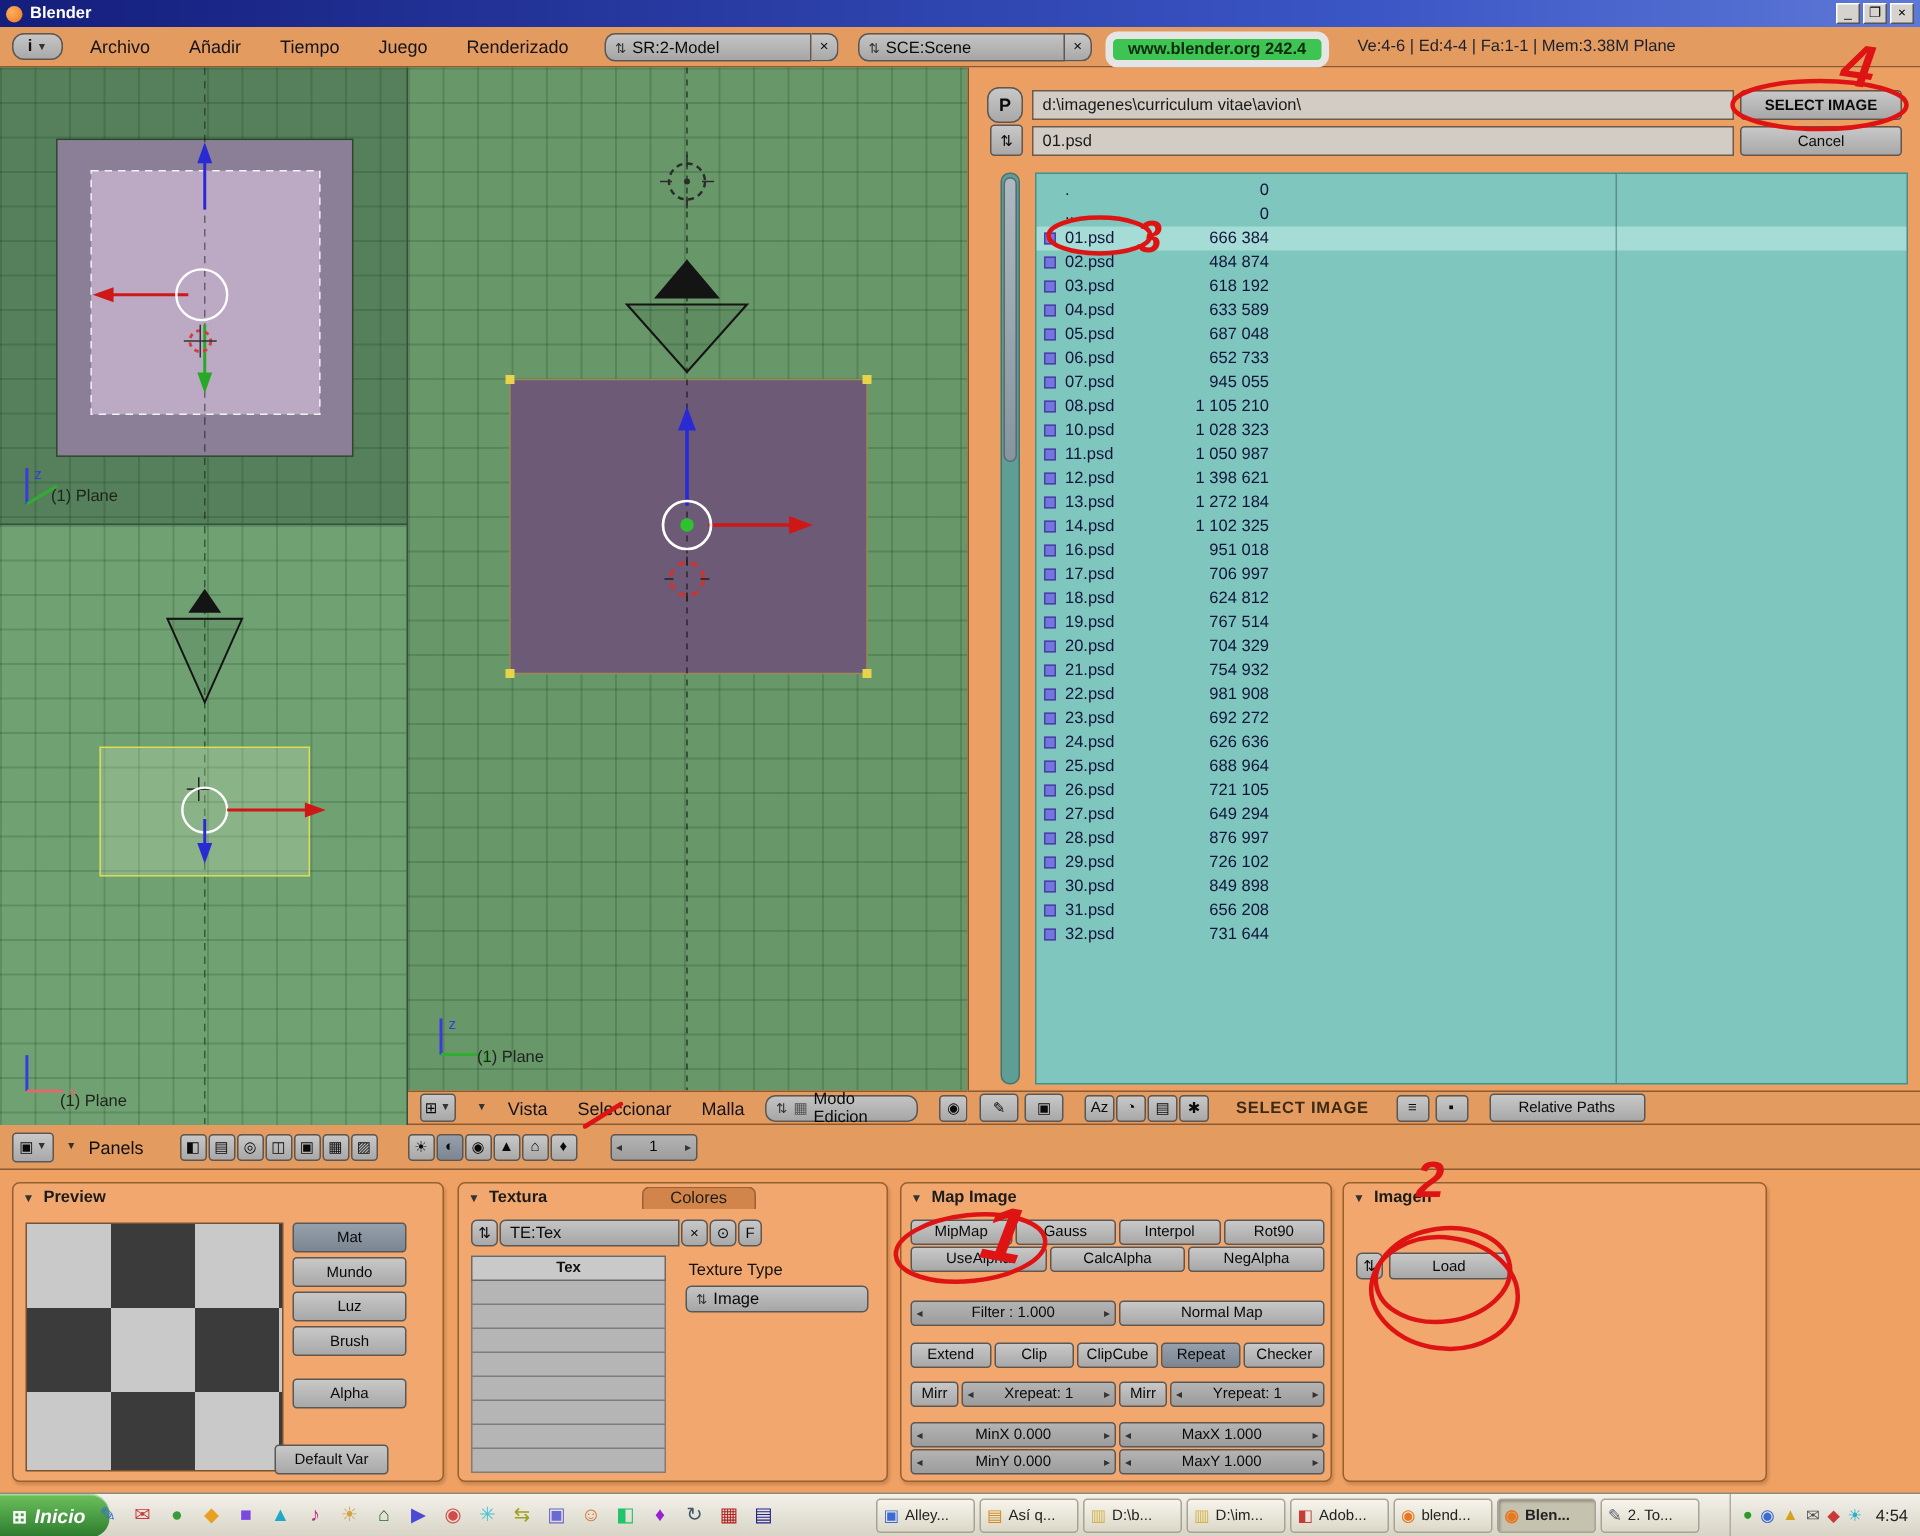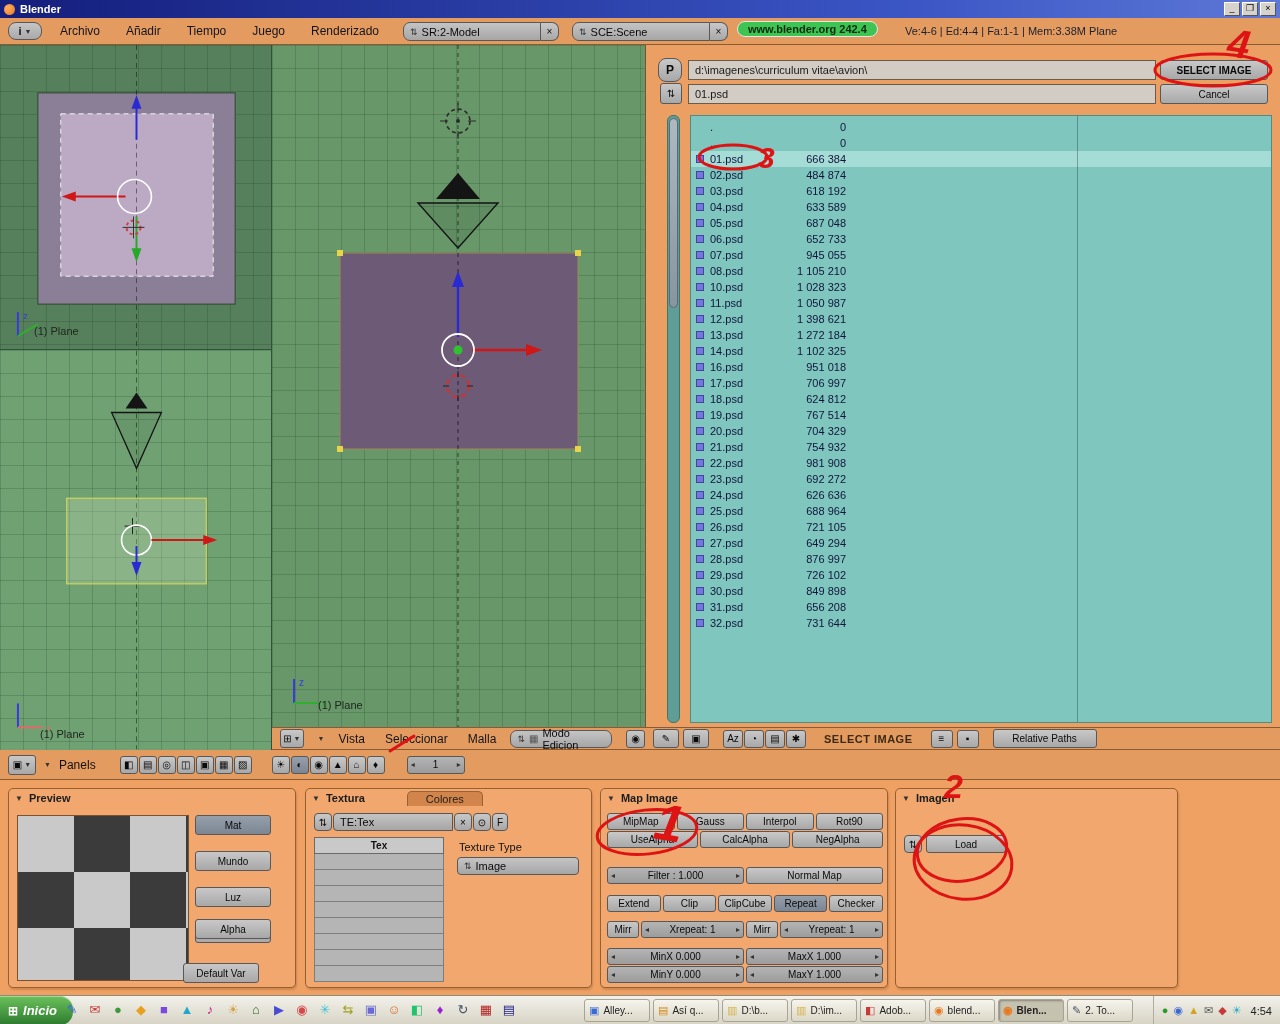--- a/index.html
+++ b/index.html
@@ -11,21 +11,21 @@
 .titlebar{position:absolute;left:0;top:0;width:100%;height:18px;background:linear-gradient(90deg,#141e7c,#3a55c4 70%,#5d78d6);display:flex;align-items:center;padding:0 4px;gap:5px}
 .titlebar .t{color:#fff;font-size:11px;font-weight:bold}
 .logo{width:11px;height:11px;border-radius:50%;background:radial-gradient(circle at 35% 35%,#ffb060,#e87820)}
 .win-ctl{margin-left:auto;display:flex;gap:2px}
 .win-ctl span{width:16px;height:14px;background:#d6d3ce;border:1px solid #fff;border-right-color:#555;border-bottom-color:#555;font-size:9px;line-height:11px;text-align:center;color:#000;cursor:pointer}
 
 .menubar{position:absolute;left:0;top:18px;width:100%;height:27px;background:#e49b60;border-bottom:1px solid #8a5a32;display:flex;align-items:center}
 .info-btn{margin-left:8px;width:34px;height:18px;background:linear-gradient(#c6c6c6,#a9a9a9);border:1px solid #585858;border-radius:8px;display:flex;align-items:center;justify-content:center;gap:3px;font-weight:bold}
 .menus{display:flex;margin-left:18px}
 .menu-item{font-size:12px;color:#14141c;margin-right:26px;cursor:default}
-.version{background:#3ec452;border:1px solid #e5e5e5;border-radius:8px;padding:1px 10px;font-size:11px;color:#0c2a10;font-weight:bold}
+.version{background:#3ec452;border:5px solid #e5e5e5;border-radius:8px;padding:1px 10px;font-size:11px;color:#0c2a10;font-weight:bold}
 .stats{font-size:11px;color:#1a2030}
 .mini-tri{font-size:7px;color:#333}
 .ud{font-size:9px;color:#333}
 
 .btn{display:inline-flex;align-items:center;justify-content:center;gap:2px;background:linear-gradient(#c8c8c8,#a8a8a8);border:1px solid #585858;border-radius:3px;font-size:10px;color:#0a0a0a;cursor:pointer;font-family:inherit}
 .btn.on{background:linear-gradient(#95a0ac,#7b8692)}
 .num{display:flex;align-items:center;justify-content:space-between;background:linear-gradient(#b4b4b4,#9c9c9c);border:1px solid #585858;border-radius:3px;font-size:10px;padding:0 3px;color:#0a0a0a}
 .num .na{font-size:8px;color:#333}
 .field{display:flex;align-items:center;gap:4px;background:linear-gradient(#c4c4c4,#a6a6a6);border:1px solid #585858;border-radius:7px;font-size:11px;padding:0 6px;color:#0a0a0a;cursor:pointer}
 
@@ -53,23 +53,23 @@
 
 .btns-header{position:absolute;left:0;top:750px;width:100%;height:30px;background:#e49b60;border-bottom:1px solid #8a5a32;display:flex;align-items:center;gap:8px;padding-left:8px}
 .icon-group{display:flex;gap:1px}
 .icon-group .btn{width:18px;height:18px}
 
 .panels{position:absolute;left:0;top:780px;width:100%;height:215px;background:#efa164}
 .panel{position:absolute;background:#f1a76d;border:1px solid #96602f;border-radius:5px;box-shadow:1px 2px 2px rgba(80,40,10,.2)}
 .panel-h{height:18px;display:flex;align-items:center;gap:6px;padding:0 6px;font-size:11px;font-weight:bold;color:#1c1c1c}
 .tri{font-size:8px;color:#333}
 .tab{font-size:11px;font-weight:bold;color:#1c1c1c}
-.tab.inactive{background:#d2854a;border:1px solid #9a6136;border-bottom:none;border-radius:5px 5px 0 0;padding:1px 18px;font-weight:normal;margin-left:36px}
+.tab.inactive{background:#d2854a;border:1px solid #9a6136;border-bottom:none;border-radius:5px 5px 0 0;padding:1px 18px;font-weight:normal;margin-left:57px}
 .checker{position:absolute;left:8px;top:26px;width:172px;height:166px;border:1px solid #7a5230;background:repeating-conic-gradient(#3b3b3b 0% 25%,#c9c9c9 0% 50%);background-size:112px 112px}
-.prev-btns{position:absolute;left:186px;top:26px;display:flex;flex-direction:column;gap:16px}
+.prev-btns{position:absolute;left:186px;top:26px;display:flex;flex-direction:column;gap:3px}
 .prev-btns .btn{width:76px;height:20px}
 .btn.sq{width:18px;height:18px;border-radius:4px}
 .tex-head{height:17px;background:#c9c9c9;border:1px solid #6a6a6a;font-size:10px;display:flex;align-items:center;justify-content:center;font-weight:bold}
 .tex-slot{height:16px;background:#b5b5b5;border:1px solid #7d7d7d;border-top:none;cursor:pointer}
 .rowf{display:flex;width:276px;height:17px;gap:2px}
 .rowf .btn{flex:1;height:17px}
 
 .taskbar{position:absolute;left:0;top:995px;width:100%;height:29px;background:linear-gradient(#f2f1ea,#d8d4c6);border-top:1px solid #8e8b7e}
 .start{position:absolute;left:0;top:0;height:29px;display:flex;align-items:center;gap:5px;padding:0 16px 0 8px;background:linear-gradient(#6cc25c,#2c7a2e);border-radius:0 13px 13px 0;color:#fff;font-weight:bold;font-style:italic;font-size:13px;cursor:pointer;box-shadow:inset 0 1px 0 rgba(255,255,255,.4)}
 .start .flag{font-style:normal;font-size:12px}

